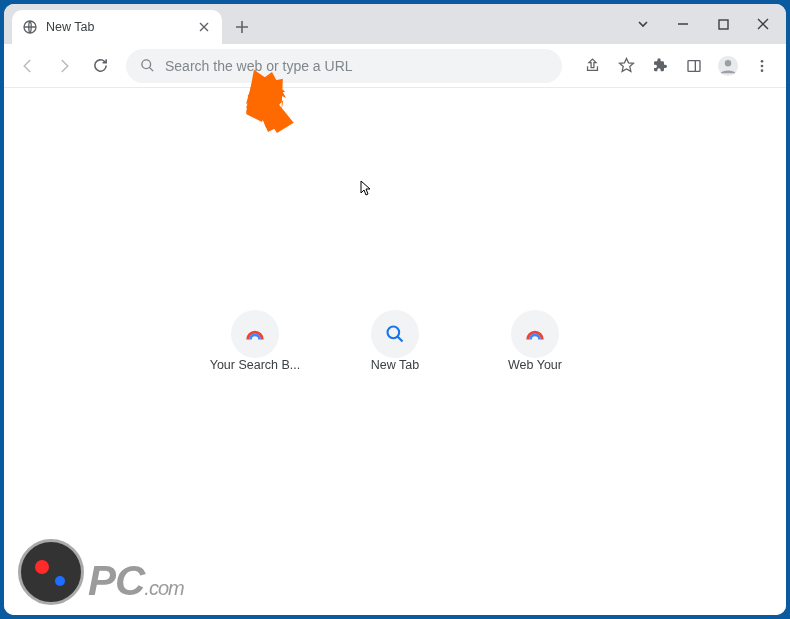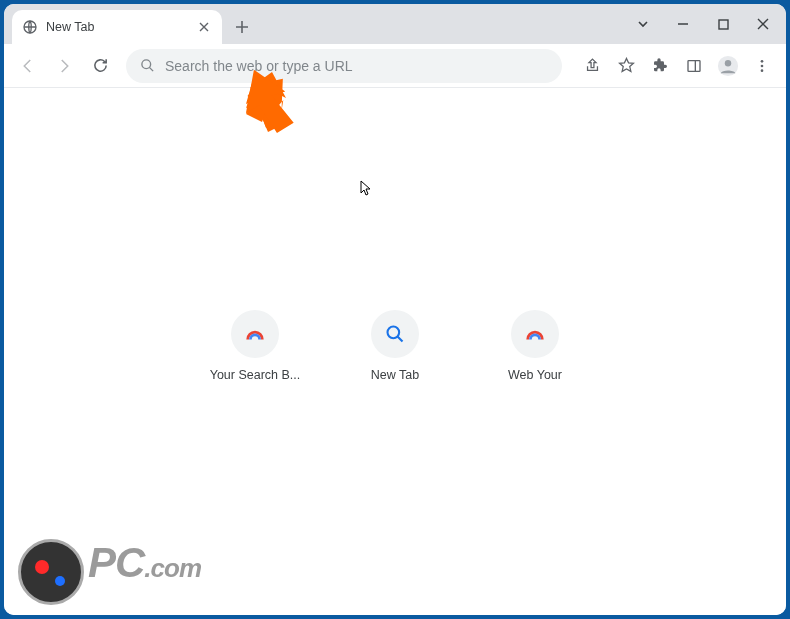--- a/index.html
+++ b/index.html
@@ -98,21 +98,21 @@
   }
   .shortcuts {
     position:absolute;
     top: 222px; left: 50%;
     transform: translateX(-50%);
     display:flex; gap: 40px;
   }
   .shortcut {
     width: 100px;
     display:flex; flex-direction:column; align-items:center;
-    gap: 10px; cursor:pointer;
+    cursor:pointer;
   }
   .sc-circle {
     width: 48px; height: 48px; border-radius:50%;
     background:#f1f3f4;
     display:flex;align-items:center;justify-content:center;
   }
   .sc-label {
     font-size: 12.5px; color:#3c4043; text-align:center;
     max-width: 100px; overflow:hidden; white-space:nowrap; text-overflow:ellipsis;
   }
@@ -124,21 +124,21 @@
     pointer-events:none;
   }
   .cursor-glyph {
     position:absolute; left:356px; top:92px;
     font-size: 14px; color:#000; pointer-events:none;
   }
   
   .watermark {
     position:absolute;
     left: 14px; bottom: 10px;
-    display:flex; align-items:flex-start;
+    display:flex; align-items:flex-end;
     gap: 4px;
   }
   .watermark .disc {
     width: 66px; height: 66px; border-radius:50%;
     background:#333; border:3px solid #aaa;
     position:relative;
   }
   .watermark .disc::before{
     content:""; position:absolute; width:14px;height:14px;border-radius:50%;
     background:#ff2a2a; left:14px; top:18px;
@@ -149,21 +149,21 @@
   }
   .watermark .txt {
     font-family: Arial, sans-serif;
     font-size: 42px; font-weight:700; font-style:italic;
     letter-spacing: -1px;
     color:#9b9b9b;
     display:flex; align-items:baseline;
   }
   .watermark .txt .pc { color:#9b9b9b; }
   .watermark .txt .risk { color:#9b9b9b; }
-  .watermark .txt .com { font-size:26px; font-weight:700; font-style:italic;}
+  .watermark .txt .com { font-size:20px; font-weight:400; font-style:italic;}
   svg { display:block; }
 </style>
 </head>
 <body>
 
 <div class="window">
 
   <div class="tabbar">
     <div class="tab">
       <span class="favicon">

